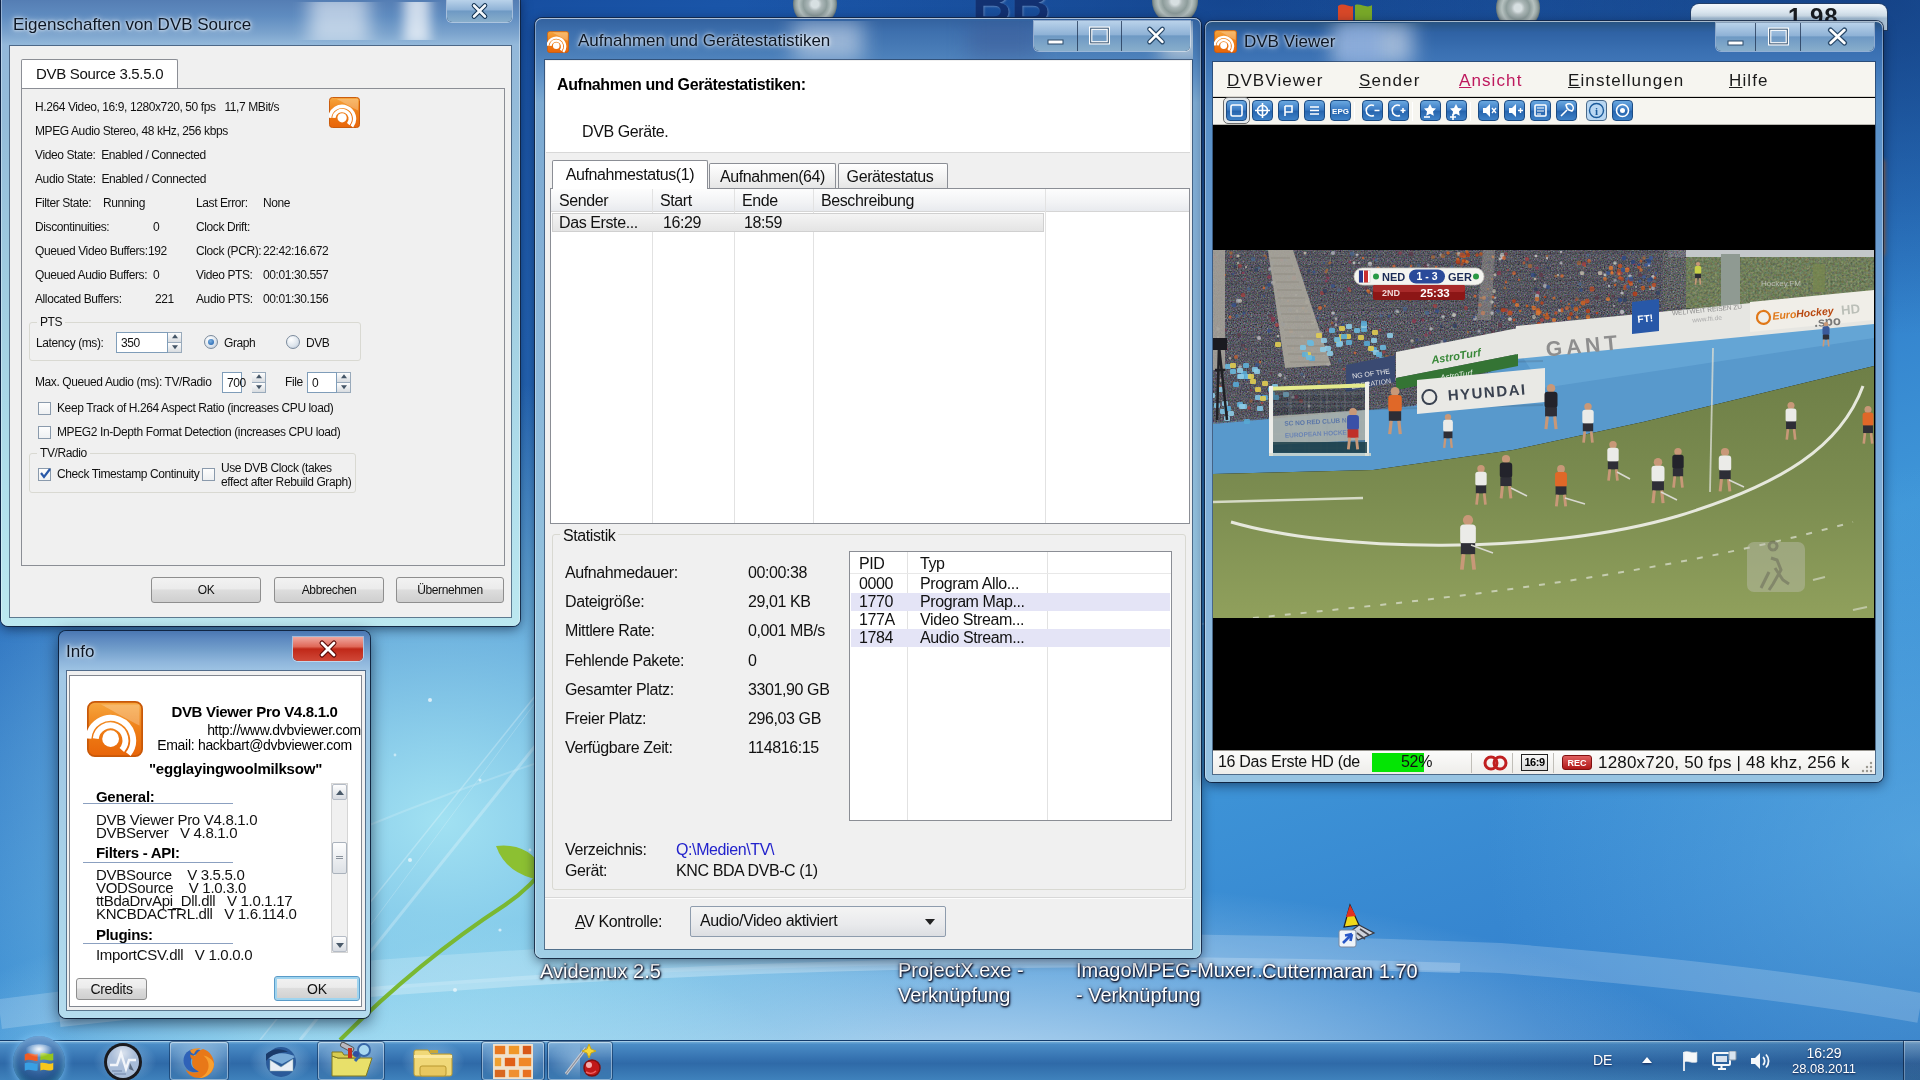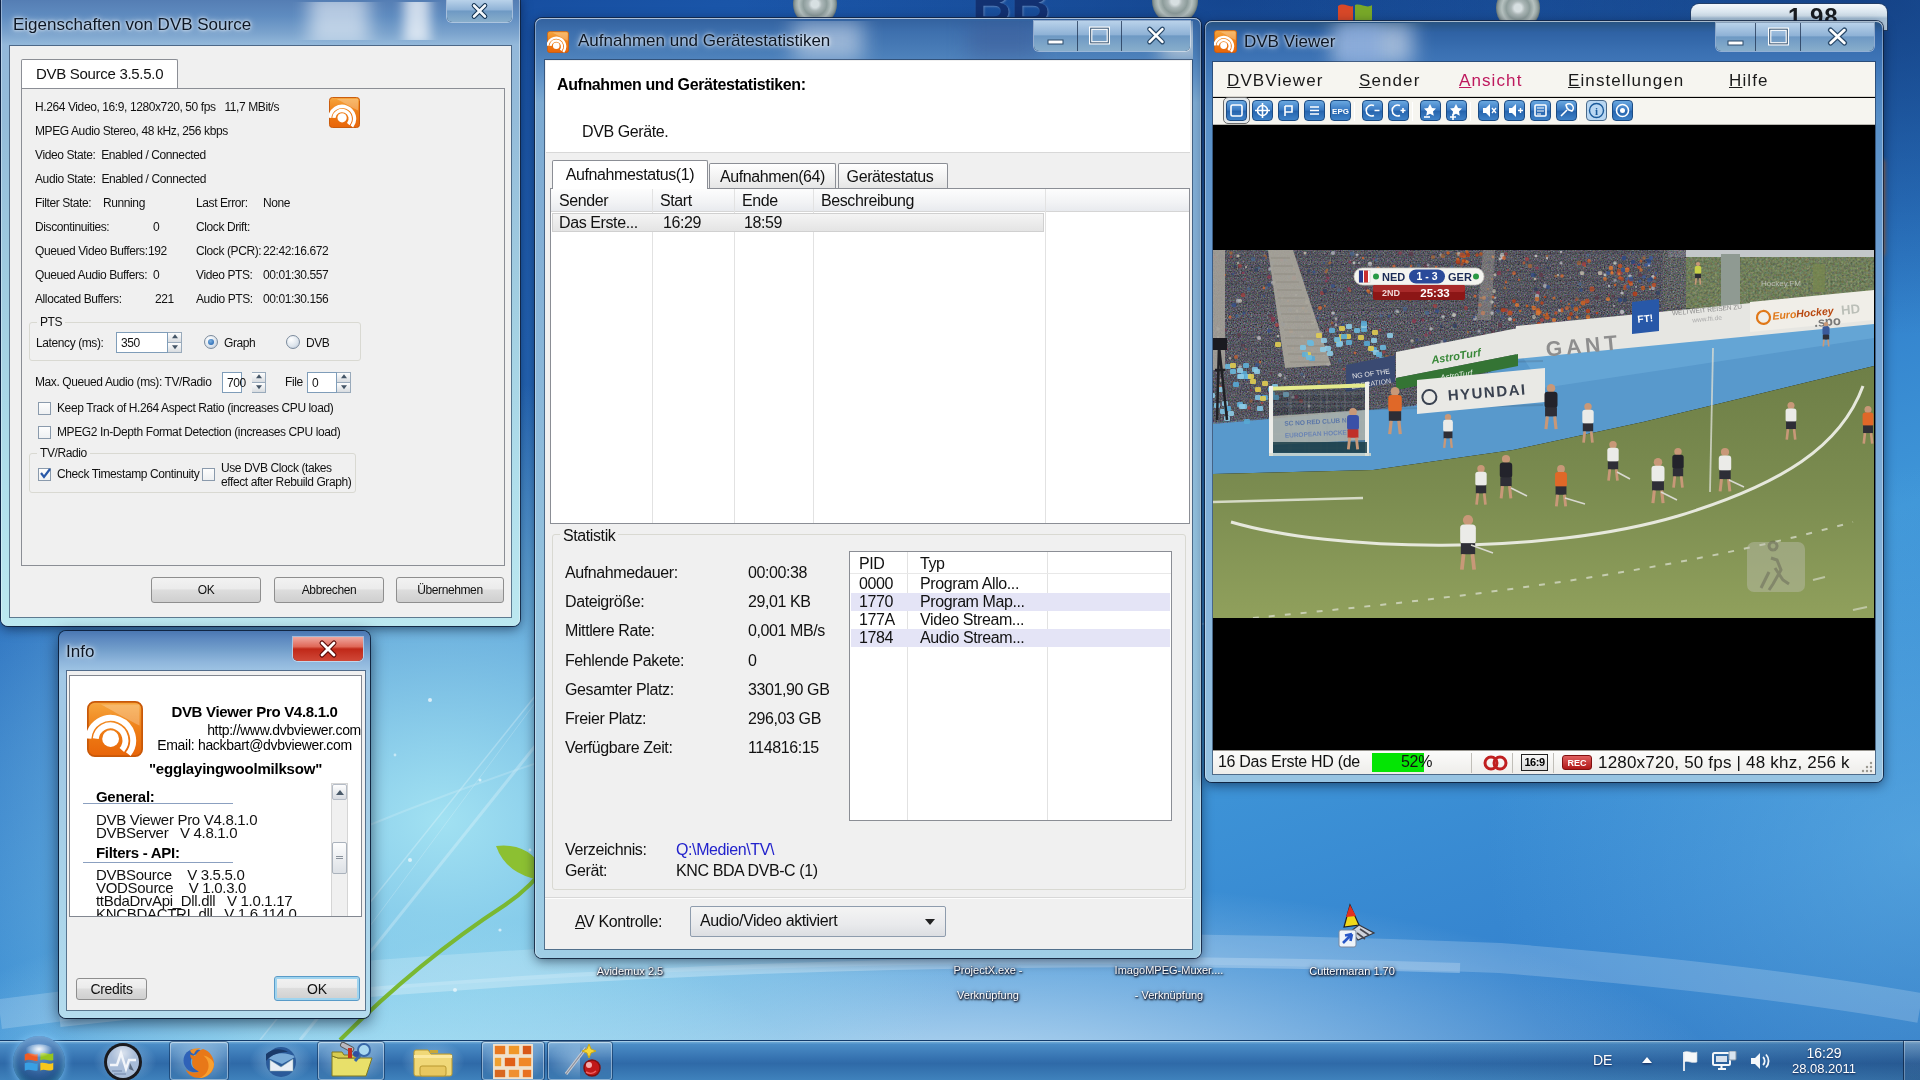--- a/index.html
+++ b/index.html
@@ -7,21 +7,21 @@
 #wall{left:0;top:0;width:1920px;height:1080px;
  background:
  radial-gradient(820px 650px at 23% 76%, rgba(165,228,243,.97), rgba(165,228,243,0) 68%),
  radial-gradient(1250px 360px at 50% 102%, rgba(238,251,255,.8), rgba(238,251,255,0) 62%),
  radial-gradient(700px 260px at 18% 100%, rgba(190,235,250,.75), rgba(190,235,250,0) 65%),
  radial-gradient(900px 480px at 97% 0%, rgba(8,38,98,.6), rgba(8,38,98,0) 70%),
  radial-gradient(620px 540px at 100% 78%, rgba(110,190,235,.5), rgba(110,190,235,0) 70%),
  radial-gradient(700px 300px at 64% 0%, rgba(10,45,110,.5), rgba(10,45,110,0) 70%),
  linear-gradient(162deg,#0e3e8e 0%,#1a55a8 14%,#2466b8 30%,#2e7ac8 48%,#3f96d8 66%,#3584cf 85%,#2e74c0 100%);}
 #streaks{left:0;top:0;width:1920px;height:1080px}
-.dlabel{color:#fff;font-size:11px;line-height:25px;text-align:center;text-shadow:0 1px 2px rgba(0,0,20,.95),1px 1px 2px rgba(0,0,20,.85),0 0 4px rgba(0,20,60,.7);white-space:nowrap}
+.dlabel{color:#fff;font-size:20px;line-height:25px;text-align:left;text-shadow:0 1px 2px rgba(0,0,20,.95),1px 1px 2px rgba(0,0,20,.85),0 0 4px rgba(0,20,60,.7);white-space:nowrap}
 
 .win{border-radius:7px;box-shadow:0 3px 12px rgba(0,10,30,.55),0 0 0 1px rgba(20,40,70,.85),inset 0 1px 0 rgba(255,255,255,.6),inset 1px 0 0 rgba(255,255,255,.35),inset -1px 0 0 rgba(255,255,255,.35)}
 .content{background:#f0f0f0;box-shadow:0 0 0 1px rgba(30,50,80,.6)}
 .cap{font-size:17px;color:#0c1624;white-space:nowrap;text-shadow:0 0 6px rgba(255,255,255,.9),0 0 3px rgba(255,255,255,.9)}
 .cbgroup{display:flex;border-radius:0 0 5px 5px;overflow:hidden;box-shadow:0 0 0 1px rgba(255,255,255,.45),inset 0 0 0 1px rgba(20,40,70,.8)}
 .cbtn{position:relative;background:linear-gradient(#b9d2ea 0%,#8fb2d6 45%,#6e99c4 50%,#88aecb 100%)}
 .cbtn.red{background:linear-gradient(#f0a8a0 0%,#e06858 40%,#c02818 50%,#d04838 100%)}
 .cbtn+.cbtn{border-left:1px solid rgba(30,50,80,.75)}
 .glyph{position:absolute;left:0;top:0;width:100%;height:100%}
 
@@ -227,21 +227,21 @@
  <div class="cap a" style="left:7px;top:11px">Info</div>
  <div class="a cbgroup" style="left:234px;top:6px;width:70px;height:24px">
   <div class="cbtn red" style="flex:1">
    <svg class="glyph" viewBox="0 0 70 24">
           <path d="M29 6 L41 18 M41 6 L29 18" stroke="#5a0805" stroke-width="5" stroke-linecap="round"></path>
           <path d="M29 6 L41 18 M41 6 L29 18" stroke="#fff" stroke-width="2.8" stroke-linecap="round"></path>
         </svg>
   </div>
  </div>
  <div class="a content" style="left:8px;top:40px;width:298px;height:339px">
-  <div class="a" style="left:2px;top:4px;width:293px;height:242px;background:#fff;border:1px solid #828790;overflow:hidden">
+  <div class="a" style="left:2px;top:4px;width:293px;height:332px;background:#fff;border:1px solid #828790;overflow:hidden">
    <svg class="a" style="left:17px;top:25px" width="56" height="56" viewBox="0 0 32 32">
     <defs>
             <linearGradient id="og2" x1="0" y1="0" x2="0" y2="1">
               <stop offset="0" stop-color="#f6a63e"></stop>
               <stop offset=".55" stop-color="#ee7c14"></stop>
               <stop offset="1" stop-color="#e8650a"></stop>
             </linearGradient>
           </defs>
     <rect x="0.5" y="0.5" width="31" height="31" rx="4" fill="url(#og2)" stroke="#c85808"></rect>
     <path d="M5 21.5 A 8.5 8.5 0 1 1 19.9 28" stroke="#fff" stroke-width="3.4" fill="none"></path>

